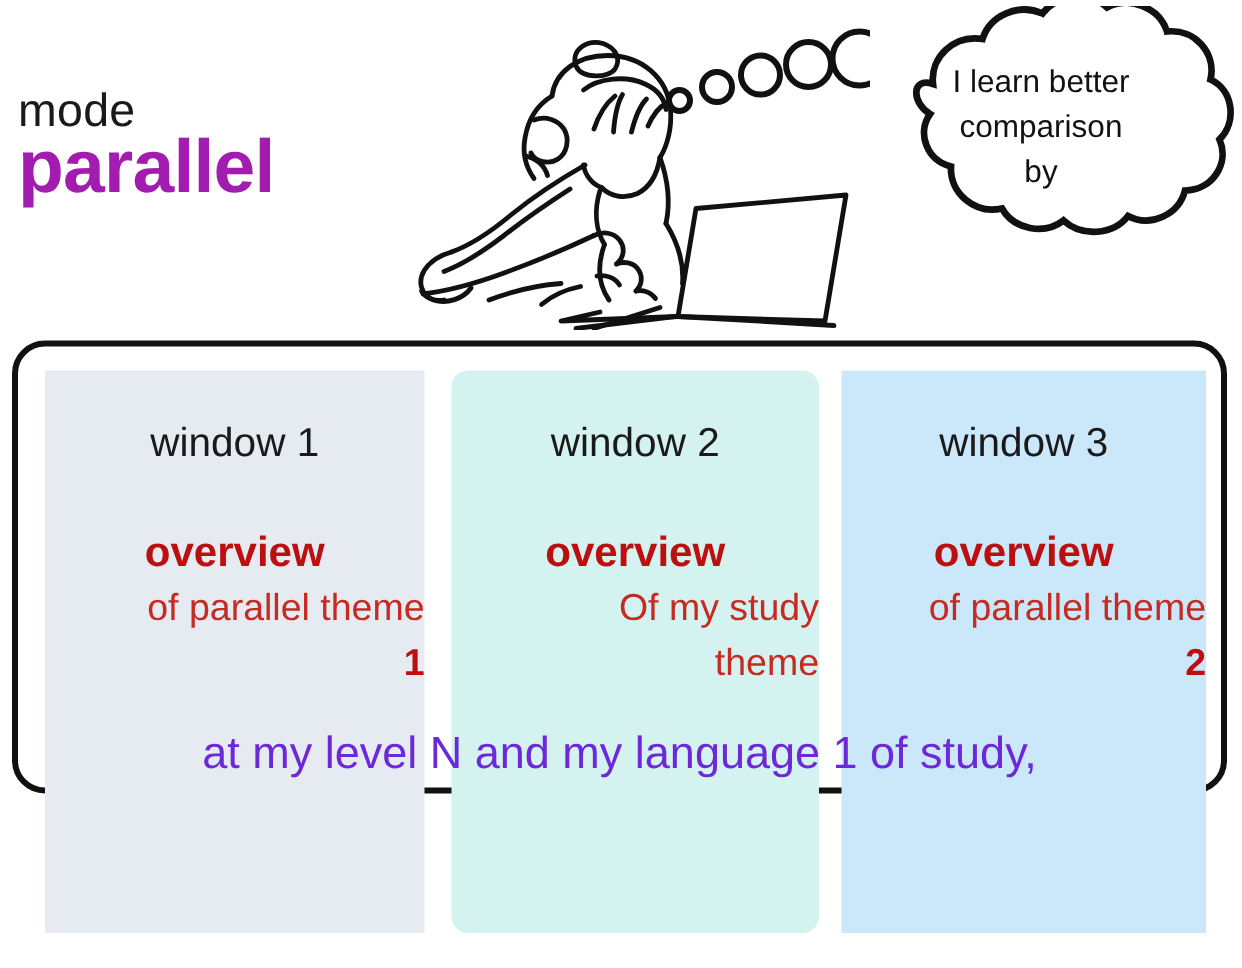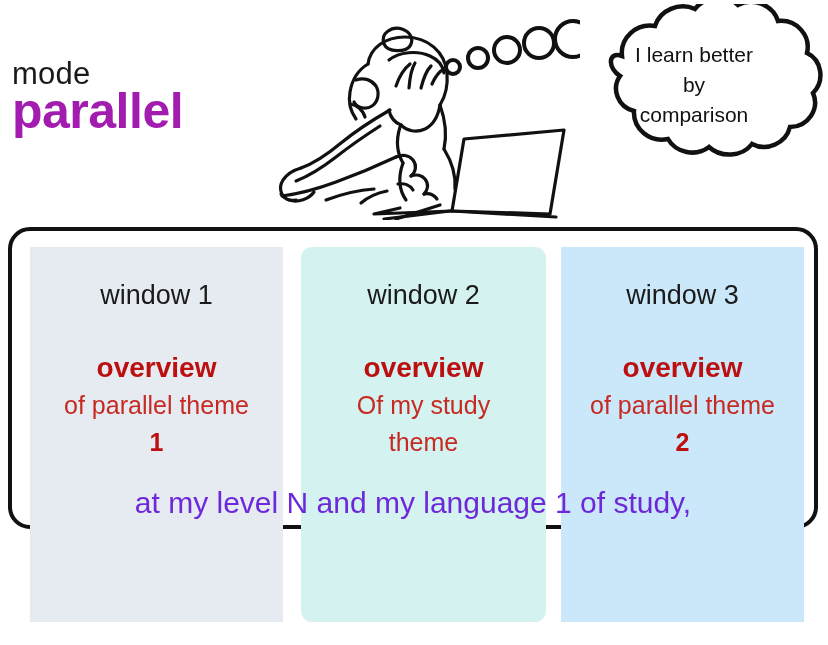--- a/index.html
+++ b/index.html
@@ -113,21 +113,21 @@
     line-height: 34px;
     font-weight: bold;
     color: #bb0f10;
     margin-top: 12px;
   }
   .window-subtitle {
     position: absolute;
     left: 0;
     right: 0;
     top: 140px;
-    text-align: center;
+    text-align: right;
     font-size: 25px;
     line-height: 37px;
     color: #c62a22;
   }
   .window-subtitle .sub-emph {
     font-weight: bold;
     color: #bb0f10;
   }
 
   
@@ -224,22 +224,22 @@
              c-10 13 -31 14 -43 3
              c-13 10 -33 6 -41 -8
              c-18 4 -35 -10 -34 -28
              c-16 -4 -23 -22 -14 -35
              c-12 -7 -13 -25 2 -20 z"></path>
   </g>
 </svg>
 
 <div id="thought-bubble-text">
   <div>I learn better</div>
+  <div>comparison</div>
   <div>by</div>
-  <div>comparison</div>
 </div>
 
 <div id="windows-container">
 
   <div class="window-panel" id="window-panel-1" style="background: rgb(230, 235, 242);">
     <div class="window-title">window 1</div>
     <div class="window-overview">overview</div>
     <div class="window-subtitle">
       <span>of parallel theme</span><br>
       <span class="sub-emph">1</span>

